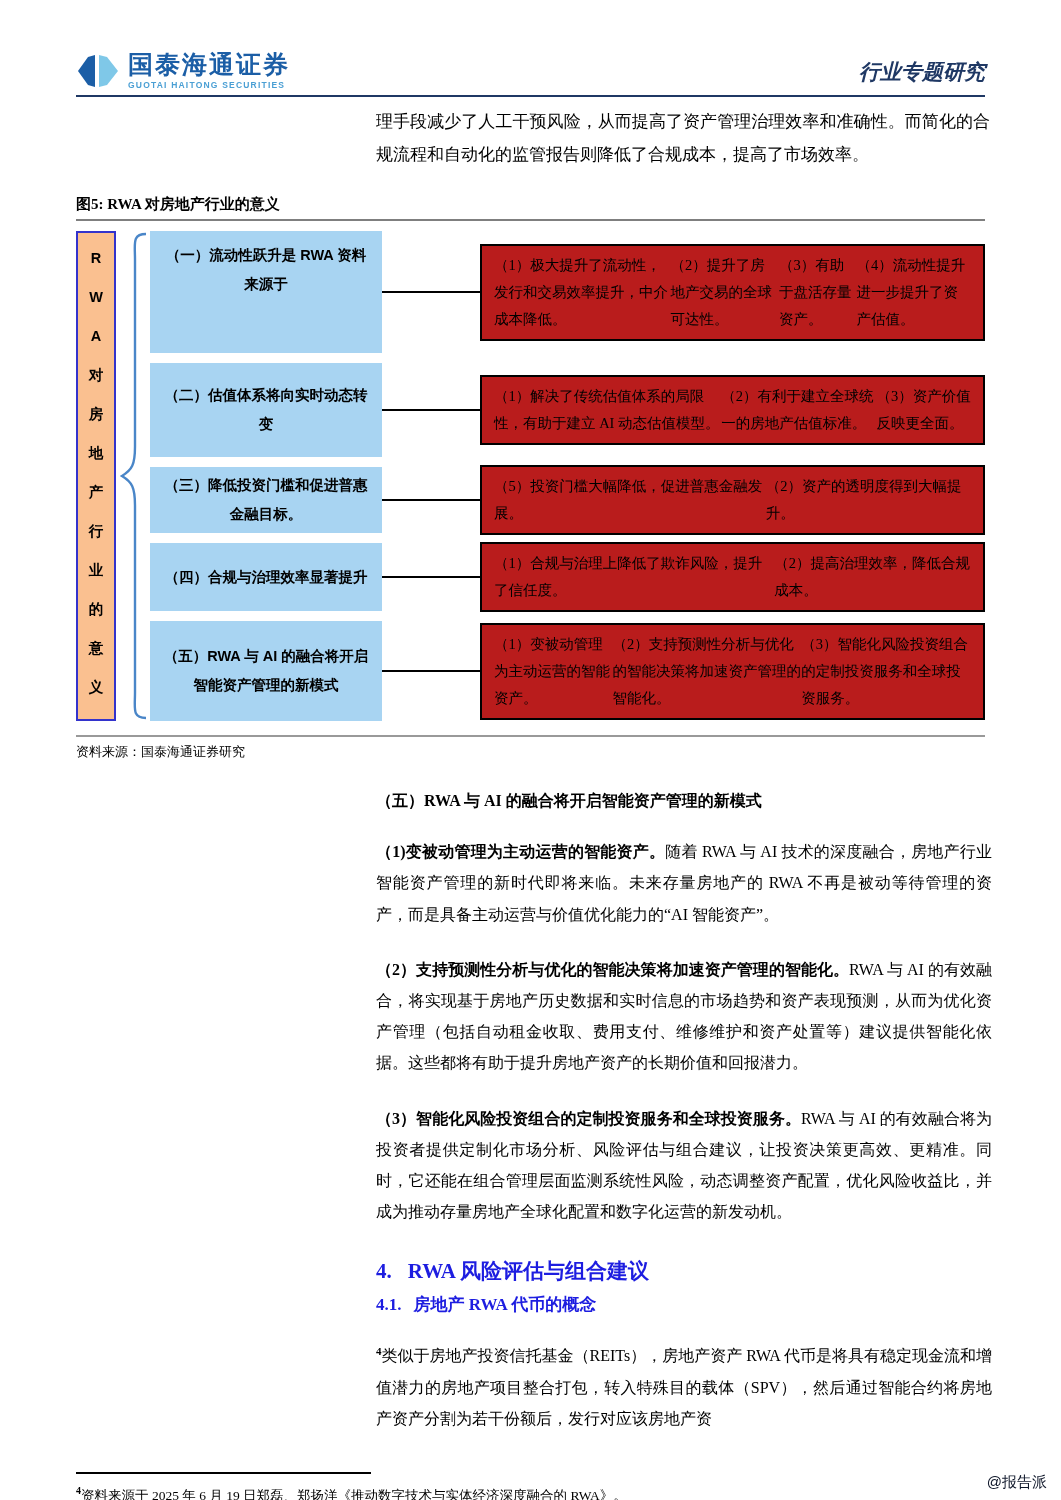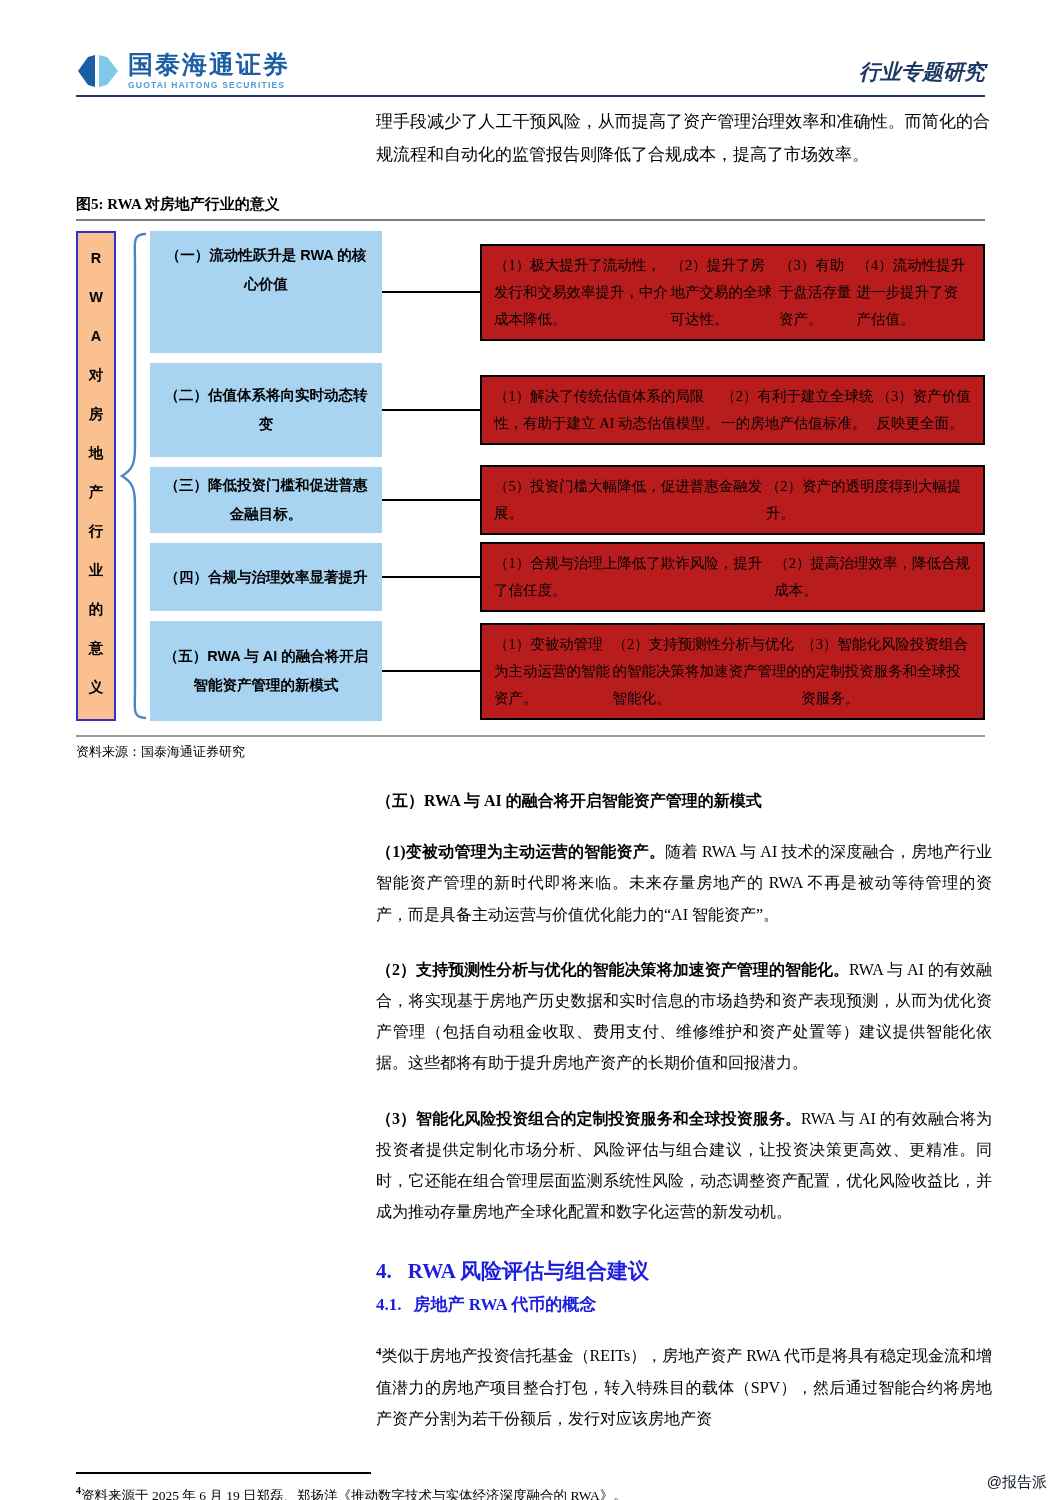--- a/index.html
+++ b/index.html
@@ -108,21 +108,21 @@
 意
 义</div>
     <div class="brace">
       <svg viewBox="0 0 34 482" preserveAspectRatio="none">
         <path d="M 30 3 C 16 3 19 12 19 28 L 19 212 C 19 230 16 235 6 241 C 16 247 19 252 19 270 L 19 454 C 19 470 16 479 30 479" fill="none" stroke="#4a86c8" stroke-width="2.4"></path>
       </svg>
     </div>
     <div class="rows">
 
       <div class="row r1">
-        <div class="cat top">（一）流动性跃升是 RWA 的核心价值</div>
+        <div class="cat top">（一）流动性跃升是 RWA 资料来源于</div>
         <div class="connector"></div>
         <div class="detail">
           <div class="item">（1）极大提升了流动性，发行和交易效率提升，中介成本降低。</div>
           <div class="item">（2）提升了房地产交易的全球可达性。</div>
           <div class="item">（3）有助于盘活存量资产。</div>
           <div class="item">（4）流动性提升进一步提升了资产估值。</div>
         </div>
       </div>
 
       <div class="row r2">

